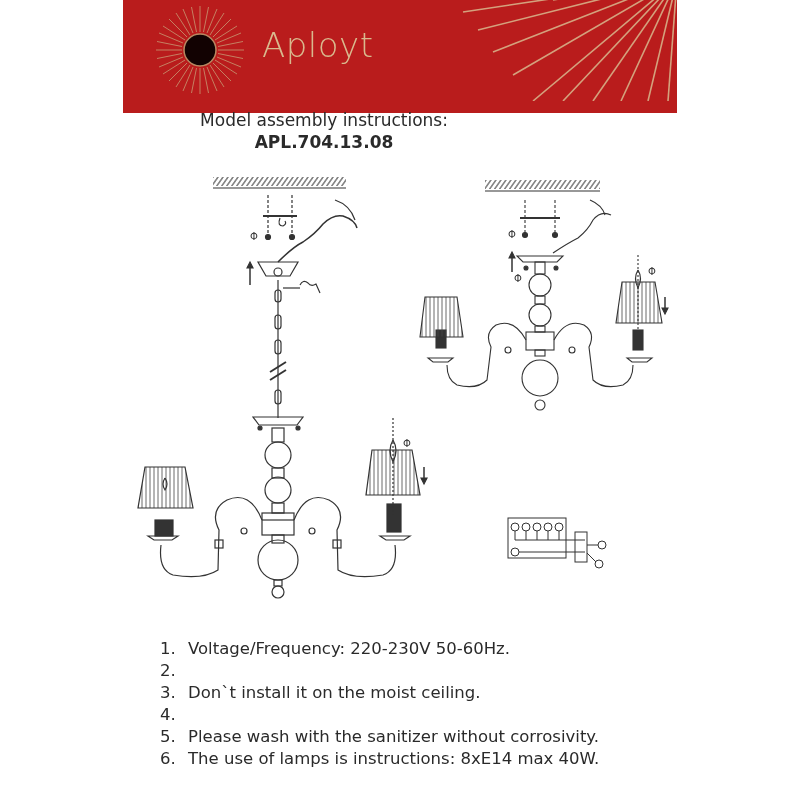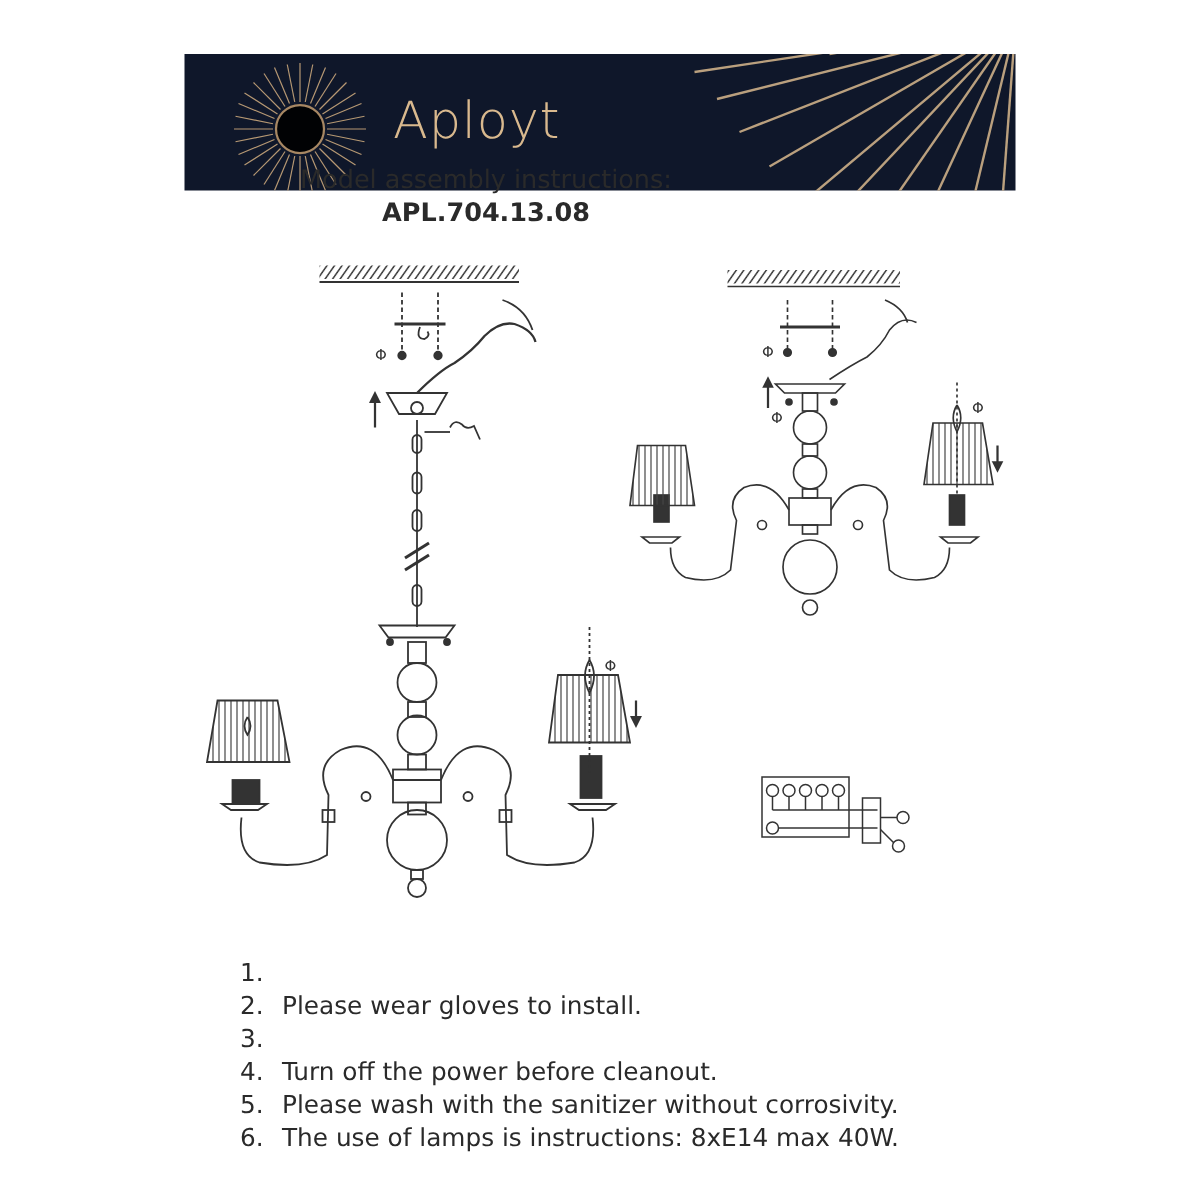--- a/index.html
+++ b/index.html
@@ -1,17 +1,17 @@
 <!DOCTYPE html>
 <html><head>
 <meta charset="utf-8">
 <style>
   html, body { margin:0; padding:0; background:#ffffff; }
   body { width:800px; height:800px; position:relative; overflow:hidden; font-family:"DejaVu Sans", sans-serif; color:#2a2a2a; }
-  .header { position:absolute; left:123px; top:0; width:554px; height:91px; background:#0f172a; overflow:hidden;margin-top:36px; }
+  .header { position:absolute; left:123px; top:0; width:554px; height:113px; background:#b91c1c; overflow:hidden; }
   .header svg { position:absolute; left:0; top:0; }
   .brand { position:absolute; left:139px; top:25px; font-family:"DejaVu Sans", sans-serif; font-weight:200; font-size:34px; color:#d9b98e; letter-spacing:0.5px; }
   .title { position:absolute; left:0; width:648px; text-align:center; font-size:17px; color:#2a2a2a; }
   .title.l1 { top:110px; }
   .title.l2 { top:132px;font-weight:bold; }
   .diagram { position:absolute; left:0; top:0; }
   .list { position:absolute; left:160px; top:638px; margin:0; padding:0; list-style:none; font-size:16.5px; line-height:22px; color:#2a2a2a; }
   .list li { display:flex; }
   .list .num { width:28px; }
 </style>
@@ -220,31 +220,31 @@
     <line x1="587" y1="545" x2="598" y2="545"></line>
       <circle cx="602" cy="545" r="4"></circle>
     <line x1="587" y1="553" x2="596" y2="562"></line>
       <circle cx="599" cy="564" r="4"></circle>
   </g>
 </svg>
 
 <ul class="list">
   <li>
       <span class="num">1.</span>
+      <span>Voltage/Frequency: 220-230V 50-60Hz.</span>
     </li>
   <li>
       <span class="num">2.</span>
-      <span>Please wear gloves to install.</span>
     </li>
   <li>
       <span class="num">3.</span>
+      <span>Don`t install it on the moist ceiling.</span>
     </li>
   <li>
       <span class="num">4.</span>
-      <span>Turn off the power before cleanout.</span>
     </li>
   <li>
       <span class="num">5.</span>
       <span>Please wash with the sanitizer without corrosivity.</span>
     </li>
   <li>
       <span class="num">6.</span>
       <span>The use of lamps is instructions: 8xE14 max 40W.</span>
     </li>
 </ul>

